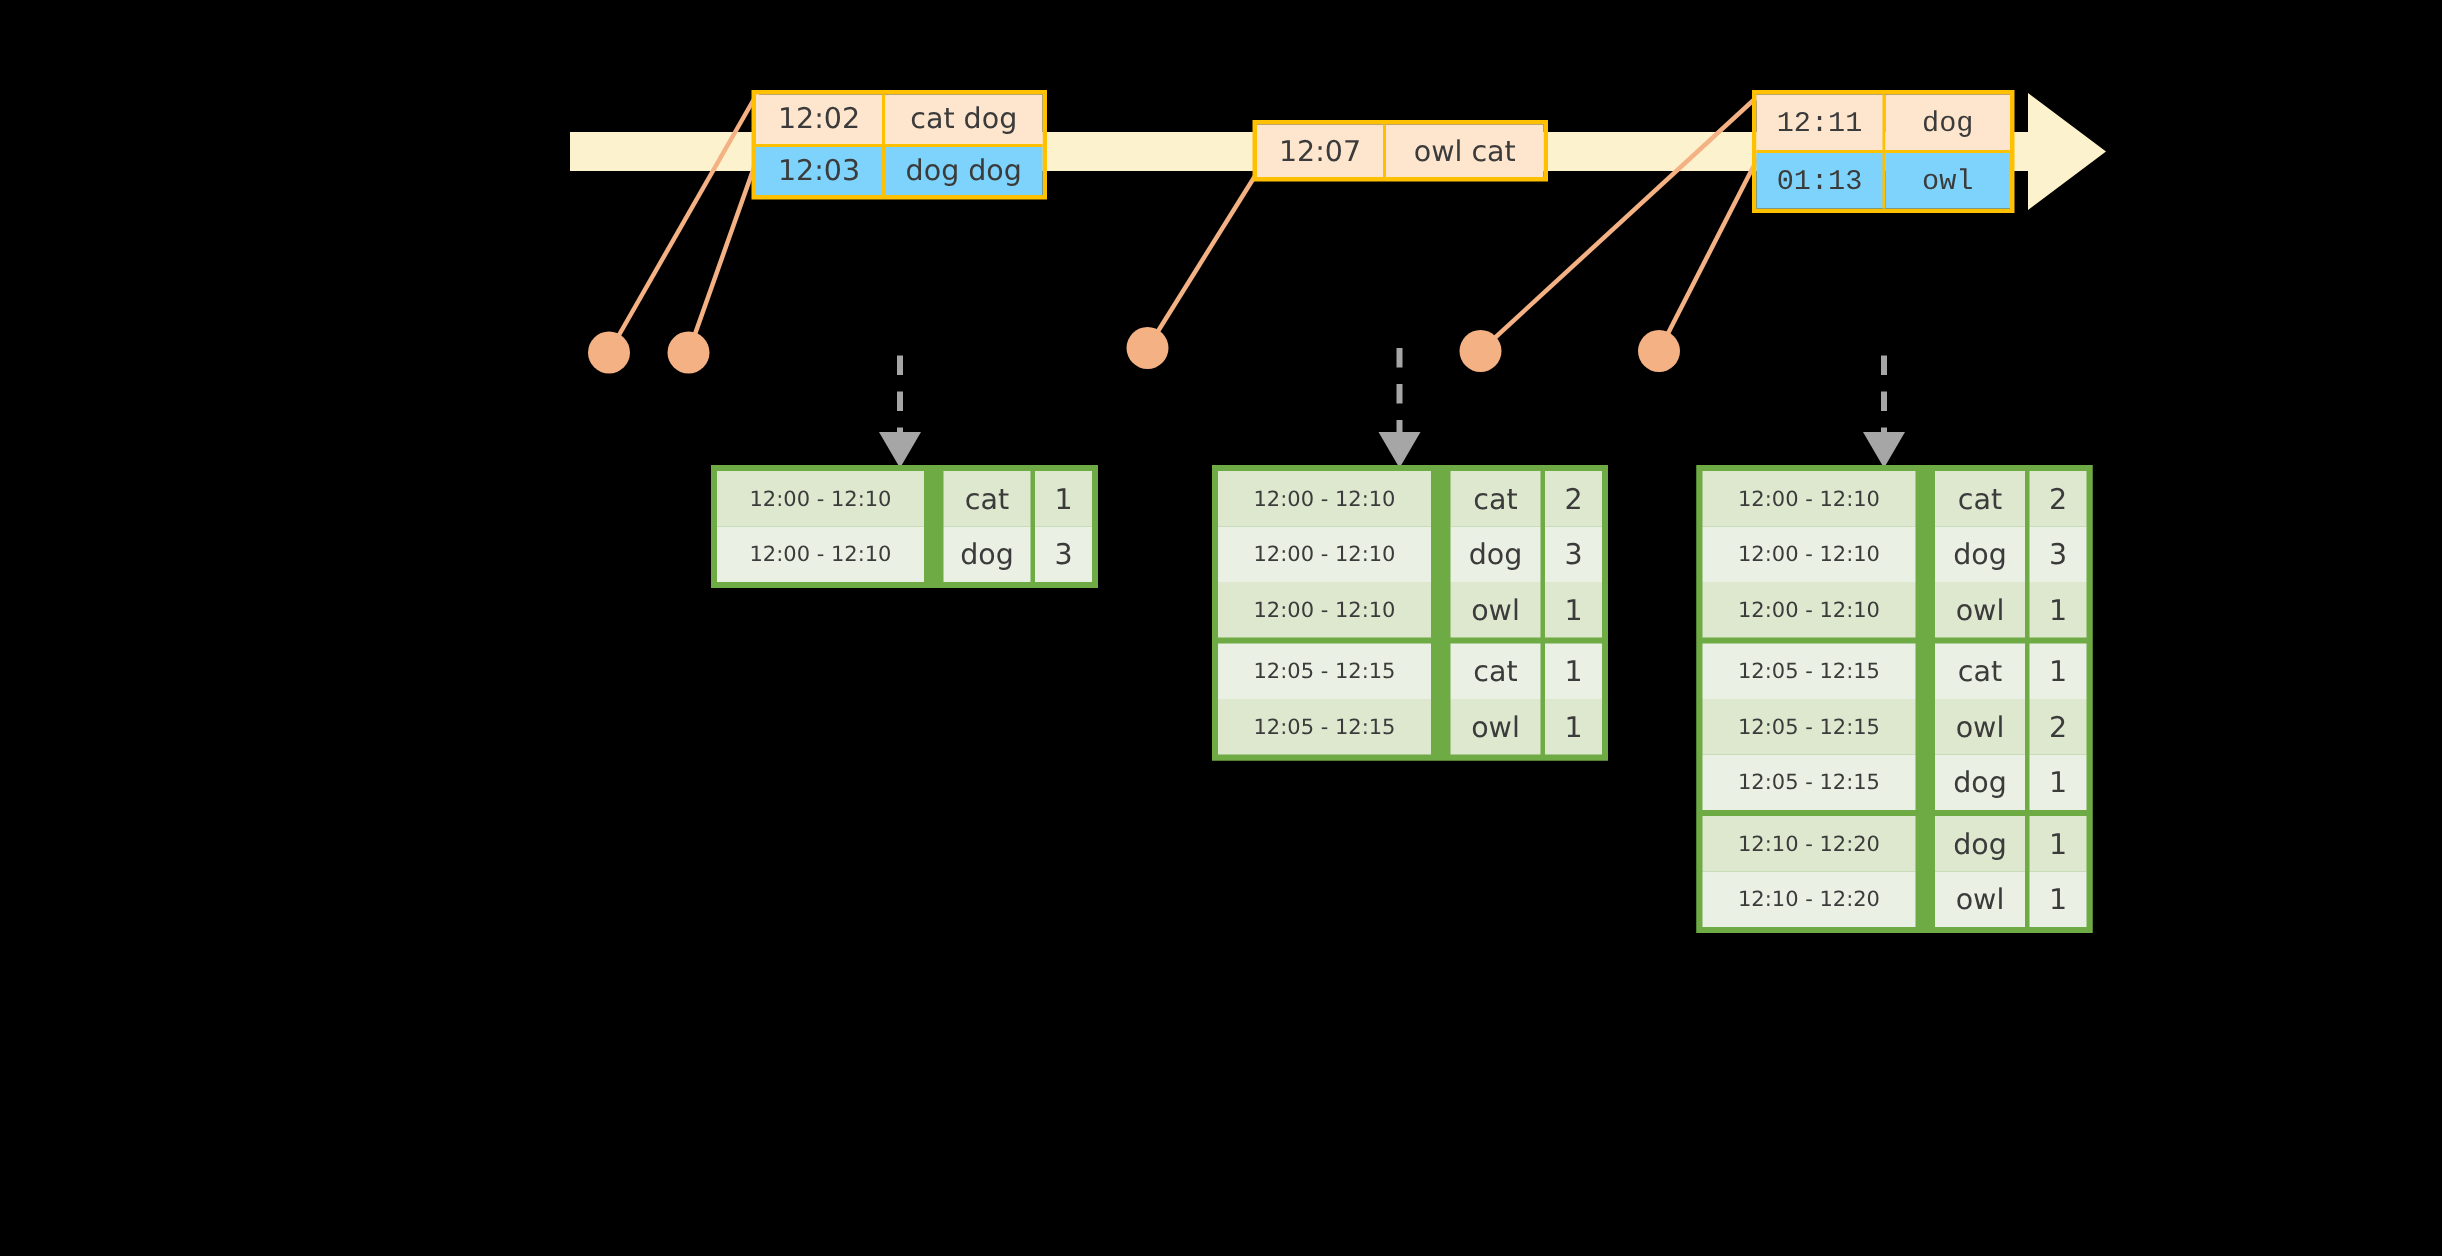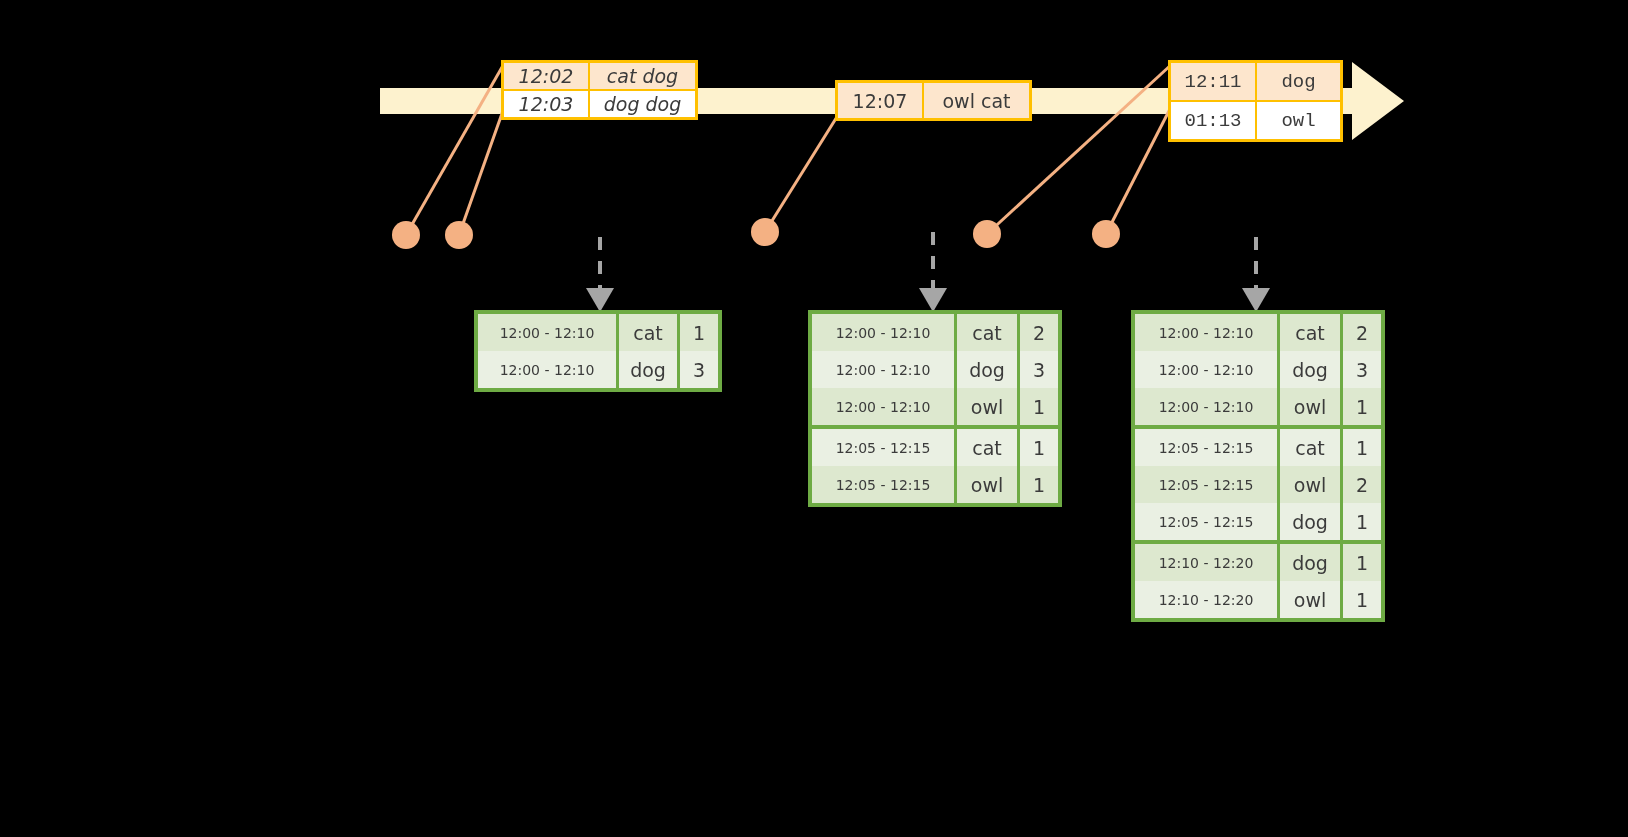--- a/index.html
+++ b/index.html
@@ -13,31 +13,31 @@
   
   .event-box{position:absolute;border:3px solid #ffc000;box-sizing:border-box;
              display:flex;flex-direction:column;}
   .event-row{display:flex;flex:1;border-top:2px solid #ffc000;}
   .event-row:first-child{border-top:none;}
   .ev-time{width:84px;display:flex;align-items:center;justify-content:center;
            font-size:19px;color:#3b3b3b;border-right:2px solid #ffc000;}
   .ev-val{flex:1;display:flex;align-items:center;justify-content:center;
           font-size:19px;color:#3b3b3b;}
   .shade-a .ev-time,.shade-a .ev-val{background:#fde6cd;}
-  .shade-b .ev-time,.shade-b .ev-val{background:#ffffff;}
+  .shade-b .ev-time,.shade-b .ev-val{background:#7dd3fc;}
 
   
   .res-table{position:absolute;border:4px solid #6eab44;box-sizing:border-box;
              background:#6eab44;display:flex;flex-direction:column;}
   .res-row{display:flex;height:37px;box-sizing:border-box;}
   .res-row.grp{margin-top:4px;}
   .res-win{display:flex;align-items:center;justify-content:center;
            font-size:14px;color:#3b3b3b;}
   .res-key{display:flex;align-items:center;justify-content:center;
-           font-size:19px;color:#3b3b3b;margin-left:3px;}
+           font-size:19px;color:#3b3b3b;margin-left:13px;}
   .res-cnt{display:flex;align-items:center;justify-content:center;
            font-size:19px;color:#3b3b3b;margin-left:3px;}
   .rshade-a .res-win,.rshade-a .res-key,.rshade-a .res-cnt{background:#dde8cf;}
   .rshade-b .res-win,.rshade-b .res-key,.rshade-b .res-cnt{background:#eaf0e3;}
 
   .t1 .res-win{width:138px;} .t1 .res-key{width:58px;} .t1 .res-cnt{width:38px;}
   .t2 .res-win{width:142px;} .t2 .res-key{width:60px;} .t2 .res-cnt{width:38px;}
   .t3 .res-win{width:142px;} .t3 .res-key{width:60px;} .t3 .res-cnt{width:38px;}
 </style>
 </head>
@@ -70,21 +70,21 @@
       <line x1="933" y1="232" x2="933" y2="290"></line>
       <line x1="1256" y1="237" x2="1256" y2="290"></line>
     </g>
     <g fill="#a6a6a6">
       <path d="M586,288 L614,288 L600,312 Z"></path>
       <path d="M919,288 L947,288 L933,312 Z"></path>
       <path d="M1242,288 L1270,288 L1256,312 Z"></path>
     </g>
   </svg>
 
-  <div class="event-box" style="left:501px;top:60px;width:197px;height:60px;font-style:italic;">
+  <div class="event-box" style="left:501px;top:60px;width:197px;height:73px;">
     <div class="event-row shade-a">
       <div class="ev-time">12:02</div>
       <div class="ev-val">cat dog</div>
     </div>
     <div class="event-row shade-b">
       <div class="ev-time">12:03</div>
       <div class="ev-val">dog dog</div>
     </div>
   </div>
 

